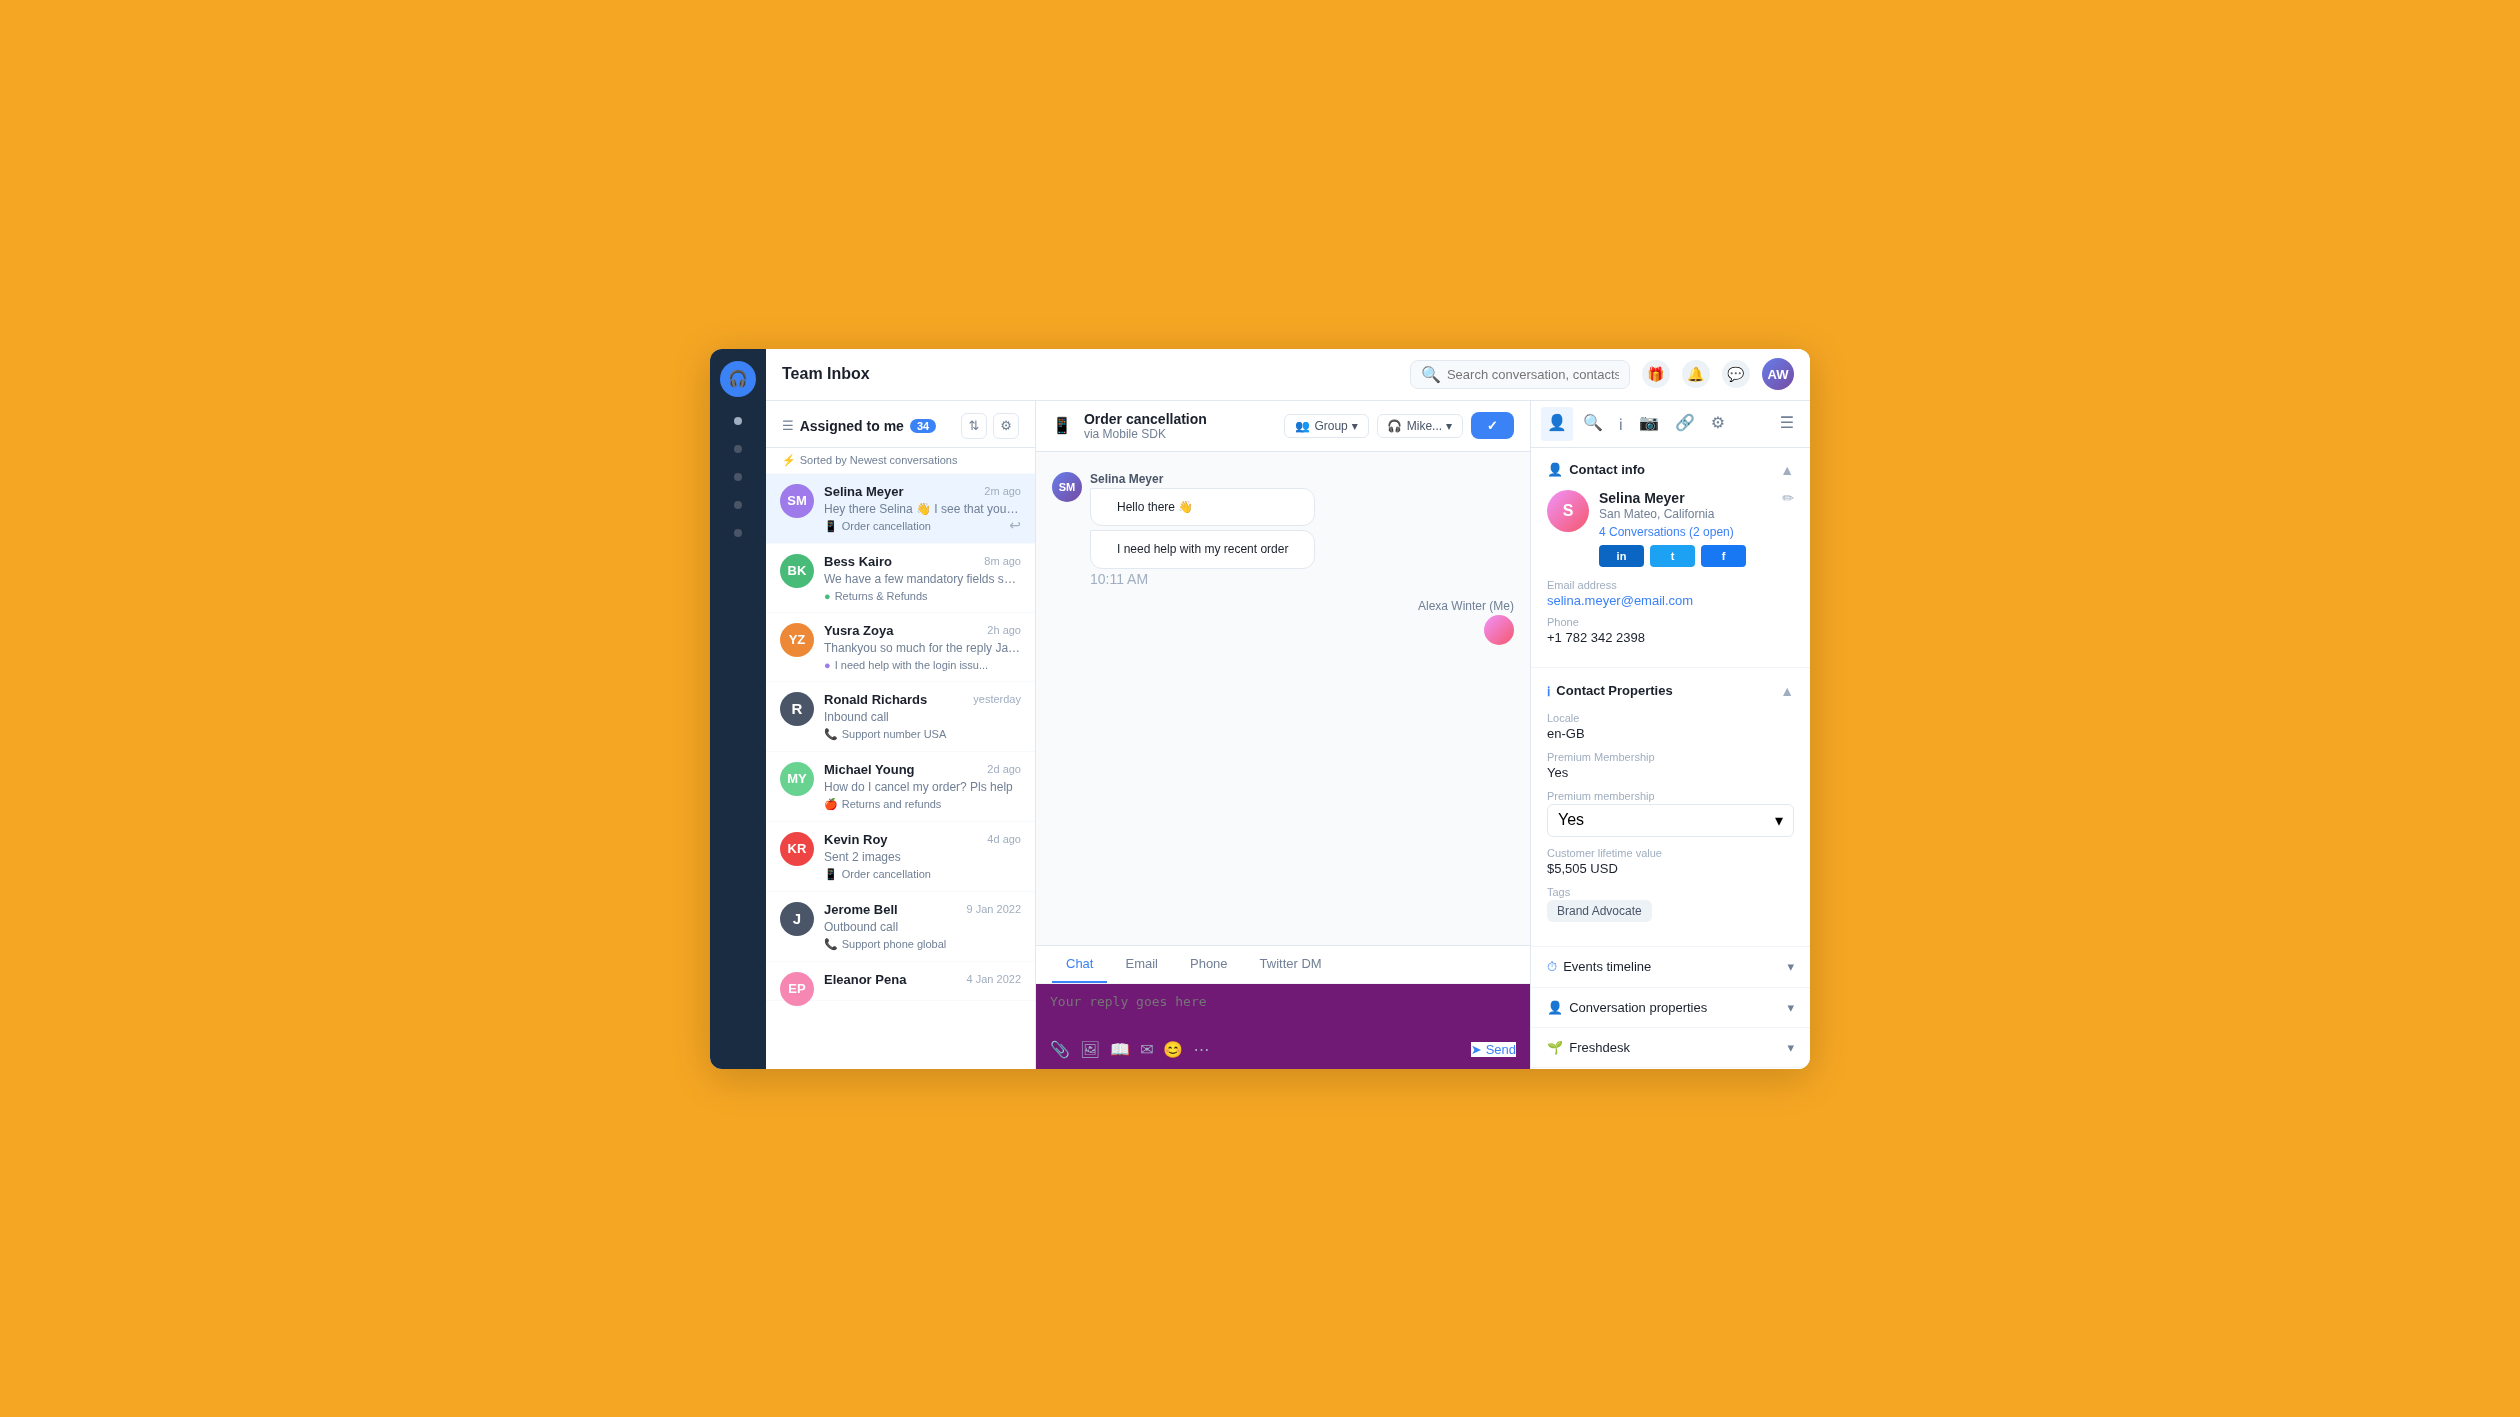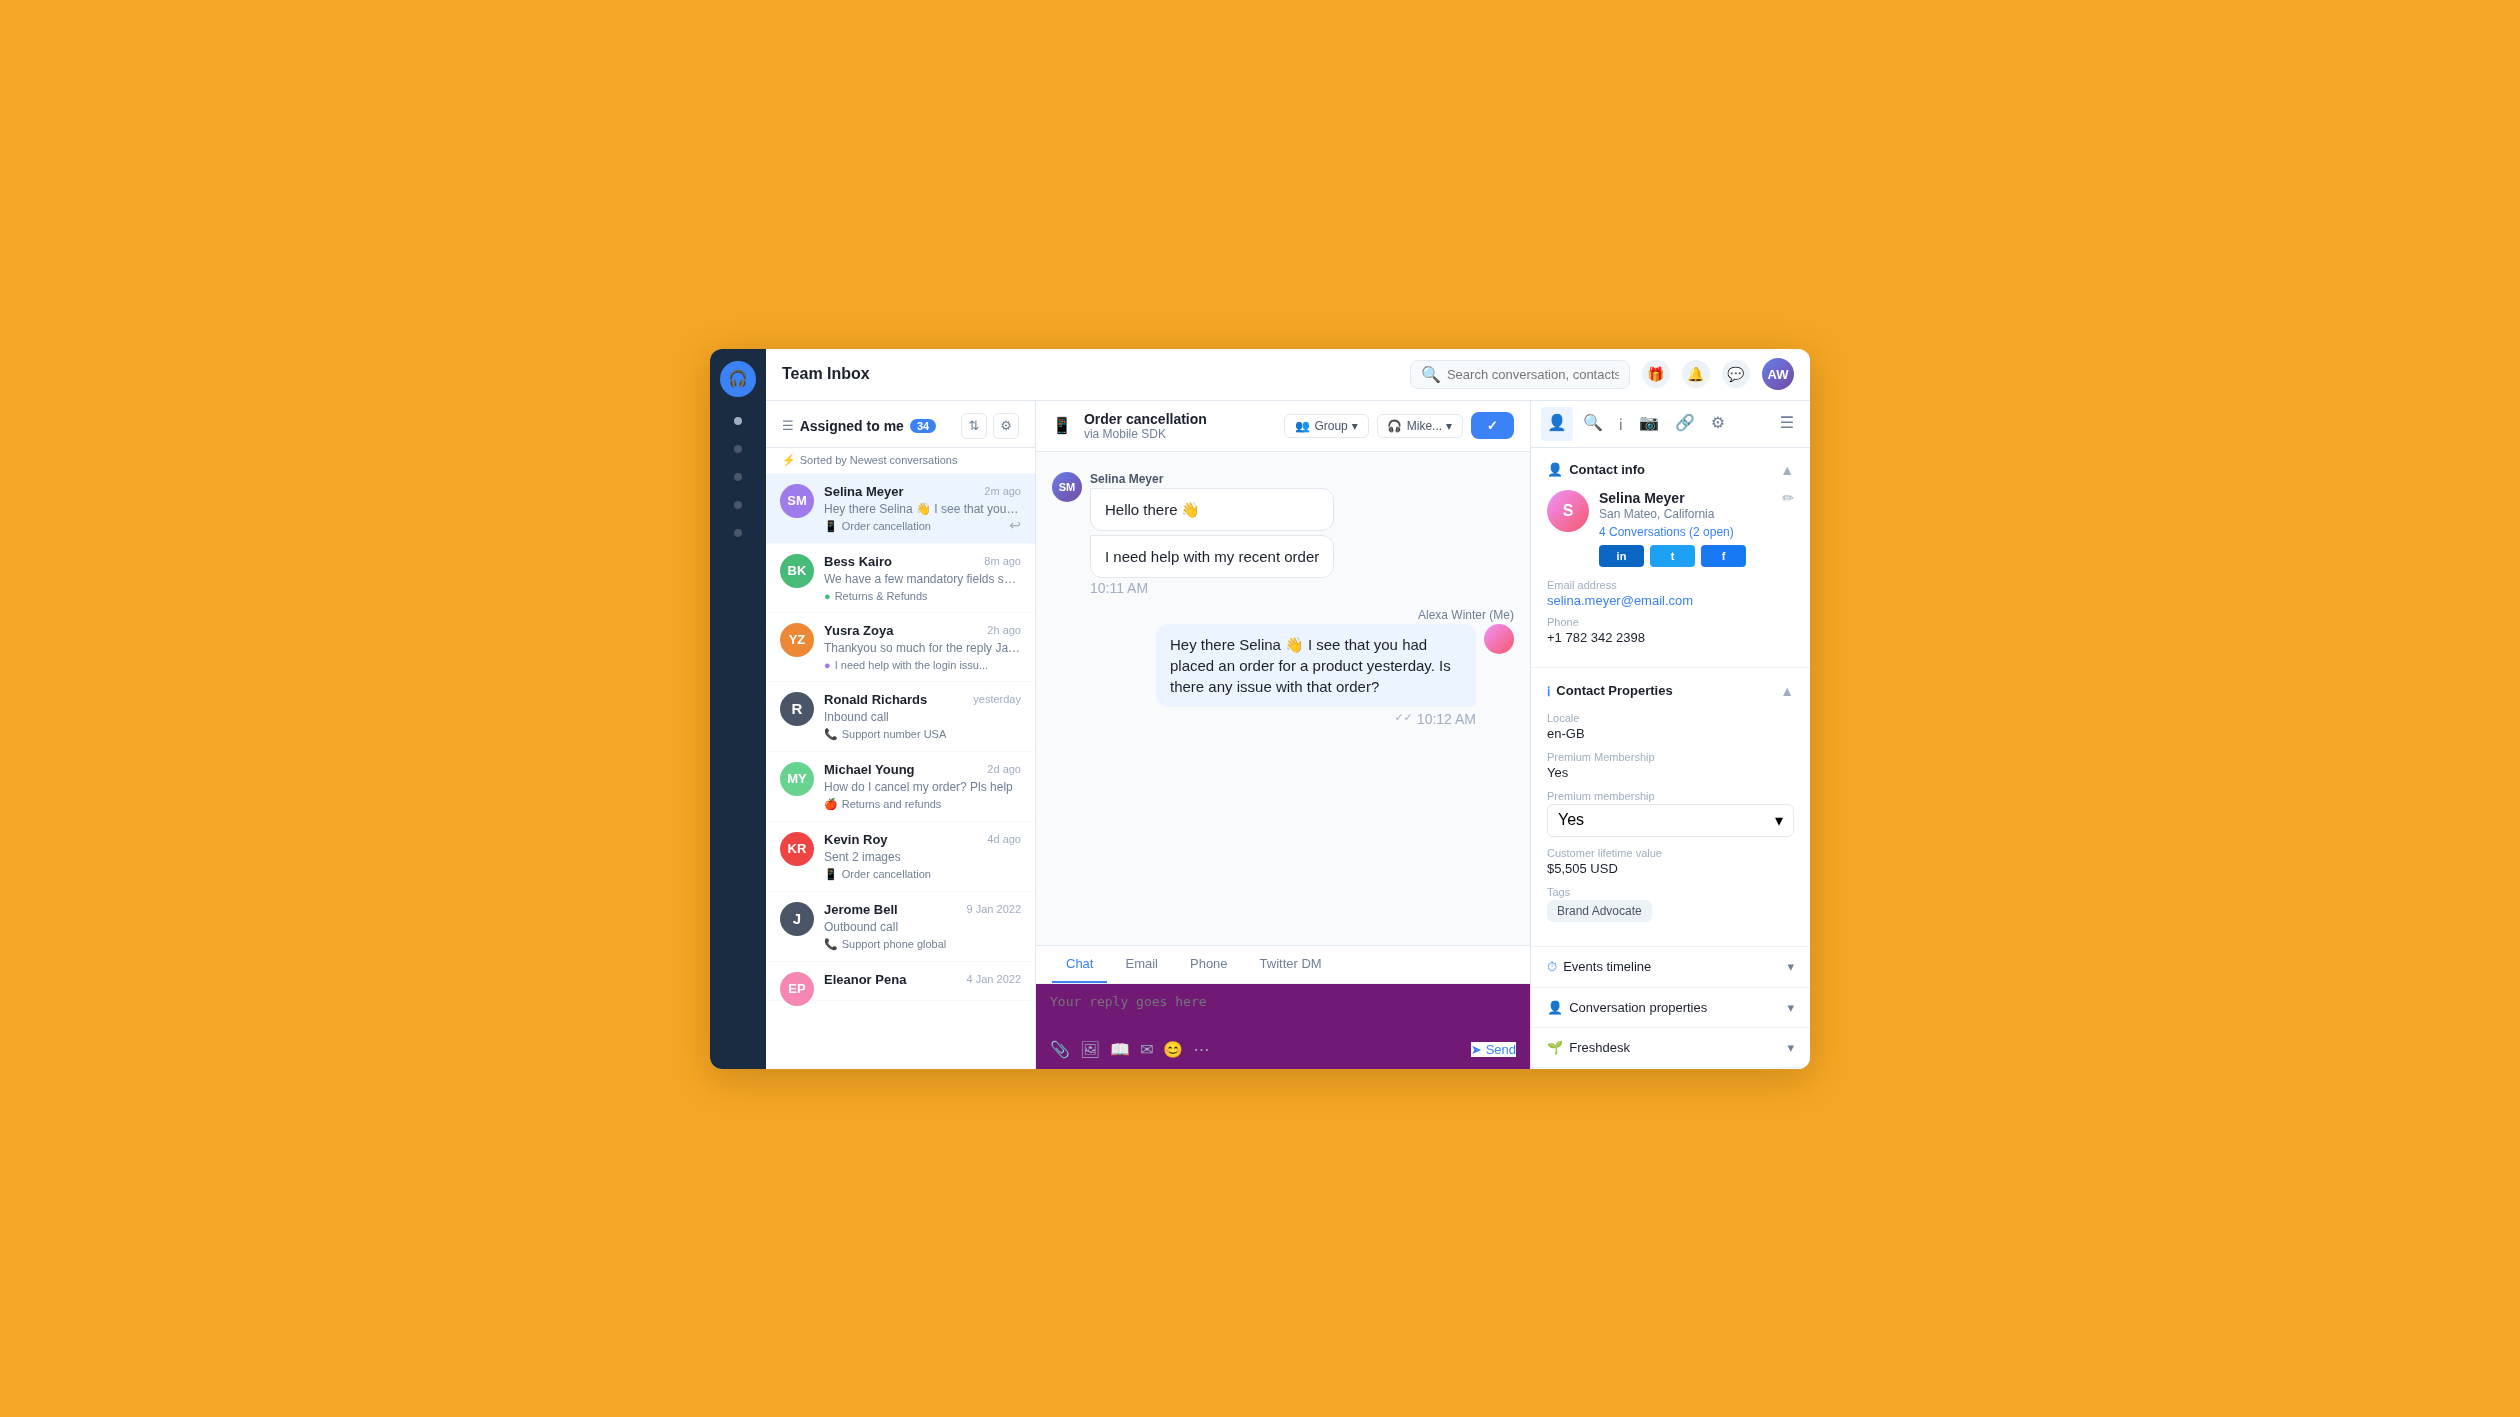--- a/index.html
+++ b/index.html
@@ -205,23 +205,23 @@
     .chat-messages {
       flex: 1; overflow-y: auto;
       padding: 20px 16px;
       display: flex;
       flex-direction: column;
       gap: 12px;
     }
     .msg-sender-name { font-size: 12px; font-weight: 600; color: #4A5568; margin-bottom: 2px; }
     .msg-bubble {
       max-width: 320px;
-      padding: 10px 14px;
+      padding: 10px 26px;
       border-radius: 12px;
-      font-size: 15px;
+      font-size: 12px;
       line-height: 1.4;
     }
     .msg-bubble.incoming {
       background: #fff;
       color: #1A202C;
       border: 1px solid #E2E8F0;
       border-radius: 0 12px 12px 12px;
     }
     .msg-bubble.outgoing {
       background: #EBF4FF;
@@ -569,27 +569,20 @@
               <div class="msg-bubble incoming">Hello there 👋</div>
               <div class="msg-bubble incoming" style="margin-top:4px;text-align:center;">I need help with my recent order</div>
               <div class="msg-time">10:11 AM</div>
             </div>
           </div>
 
           <div>
             <div class="msg-sender-name-right">Alexa Winter (Me)</div>
             <div class="msg-outgoing-wrap">
               <div class="msg-outgoing-avatar"></div>
-              <div>
-                <div class="msg-bubble outgoing">Hey there Selina 👋 I see that you had placed an order for a product yesterday. Is there any issue with that order?</div>
-                <div style="display:flex;align-items:center;gap:4px;justify-content:flex-end;margin-top:2px;">
-                  <span style="font-size:11px;color:#A0AEC0;">✓✓</span>
-                  <div class="msg-time">10:12 AM</div>
-                </div>
-              </div>
             </div>
           </div>
 
         </div>
 
         <div class="chat-tabs">
           <div class="chat-tab active">Chat</div>
           <div class="chat-tab">Email</div>
           <div class="chat-tab">Phone</div>
           <div class="chat-tab">Twitter DM</div>

